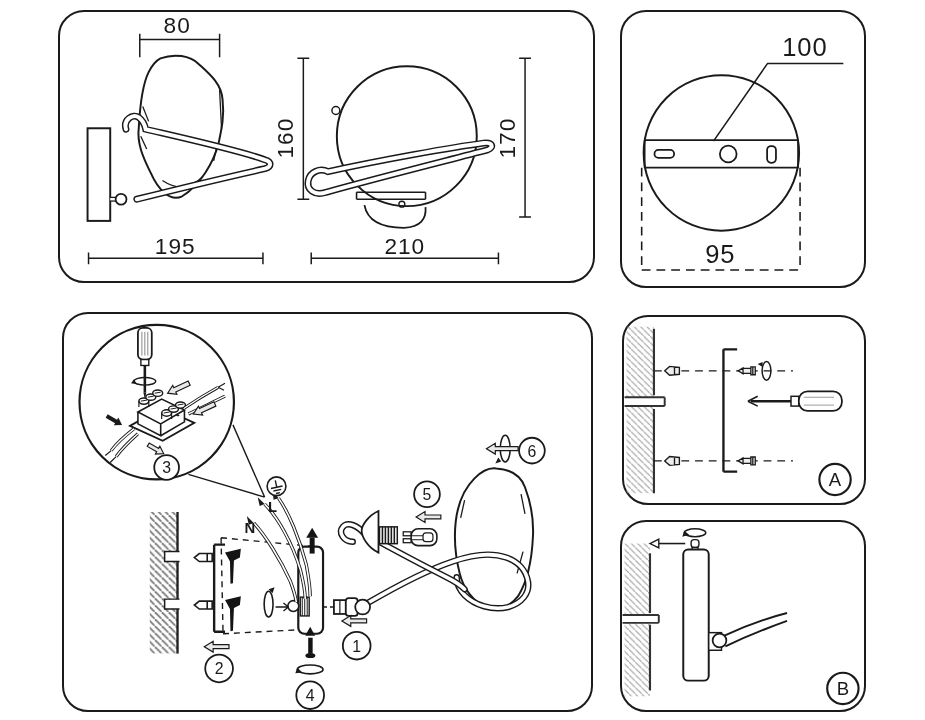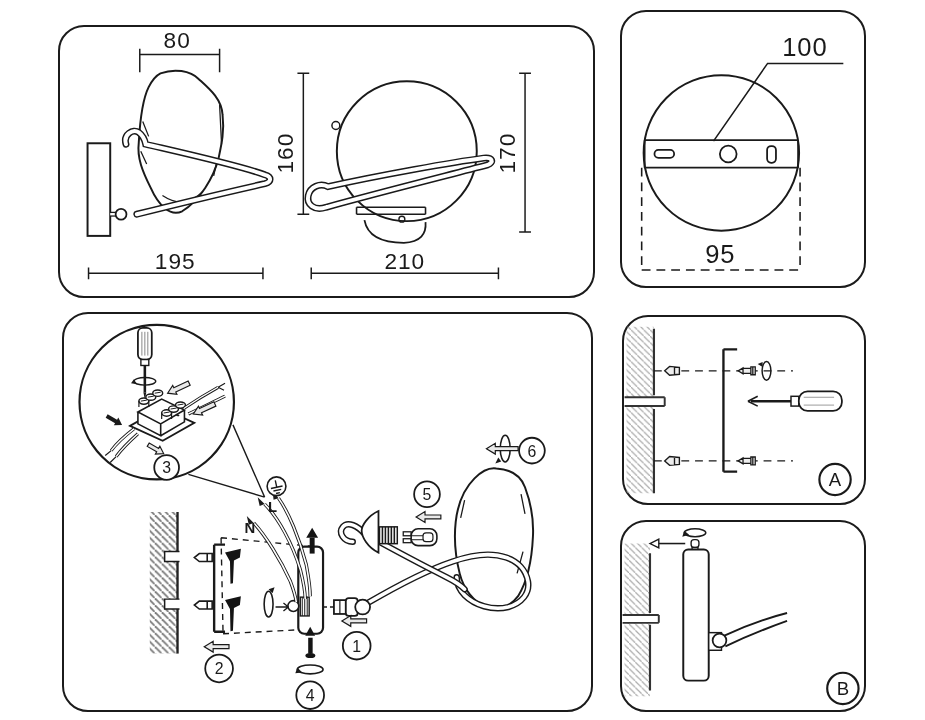--- a/index.html
+++ b/index.html
@@ -1,19 +1,19 @@
 <!DOCTYPE html>
 <html><head>
 <meta charset="utf-8">
 <style>
   html,body{margin:0;padding:0;background:#ffffff;}
   .sheet{position:relative;width:925px;height:720px;background:#fff;font-family:"Liberation Sans",sans-serif;overflow:hidden;}
   .panel{position:absolute;border:2.5px solid #1b1b1b;border-radius:26px;background:#fff;box-sizing:border-box;}
   .panel svg{position:absolute;left:0;top:0;width:100%;height:100%;}
-  #p1{left:58px;top:10px;width:537px;height:273px;margin-top:15px;}
+  #p1{left:58px;top:10px;width:537px;height:273px;}
   #p2{left:620px;top:10px;width:246px;height:278px;}
   #p3{left:62px;top:312px;width:531px;height:400px;}
   #pa{left:622px;top:315px;width:244px;height:190px;}
   #pb{left:620px;top:520px;width:246px;height:192px;}
   text{fill:#1a1a1a;}
   .dim{font-size:23px;letter-spacing:1px;}
   .dimBig{font-size:26px;letter-spacing:1px;}
   .badge{font-size:16px;}
   .badgeL{font-size:19px;}
   .wire{font-size:15px;font-weight:bold;}

